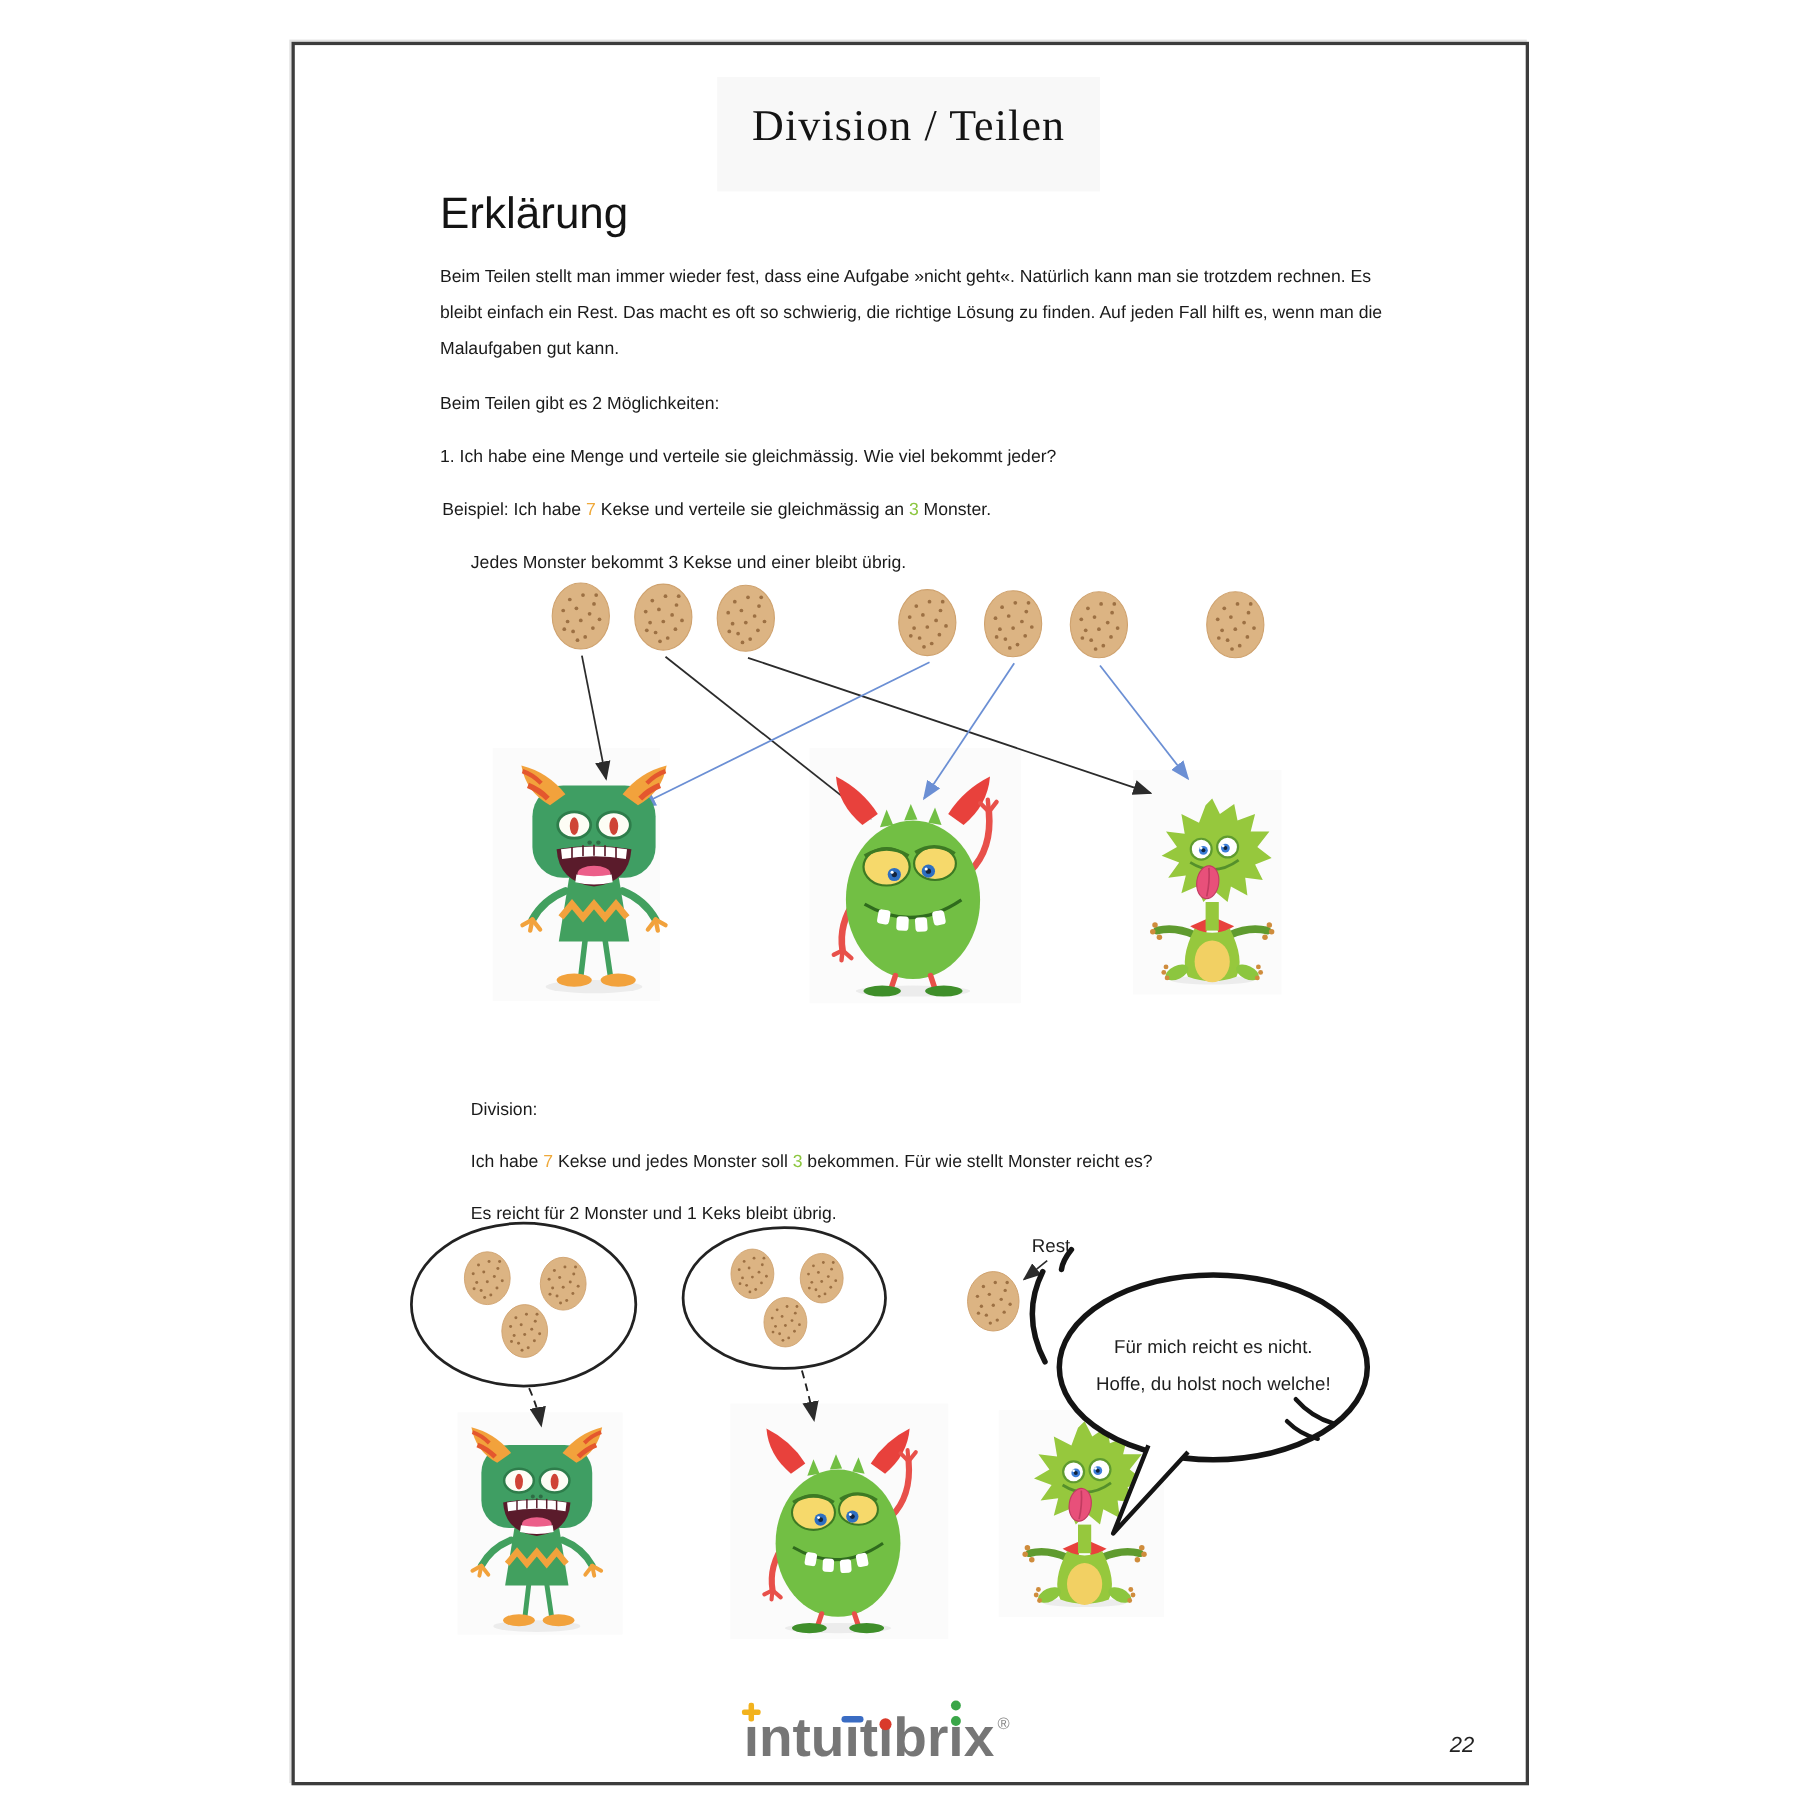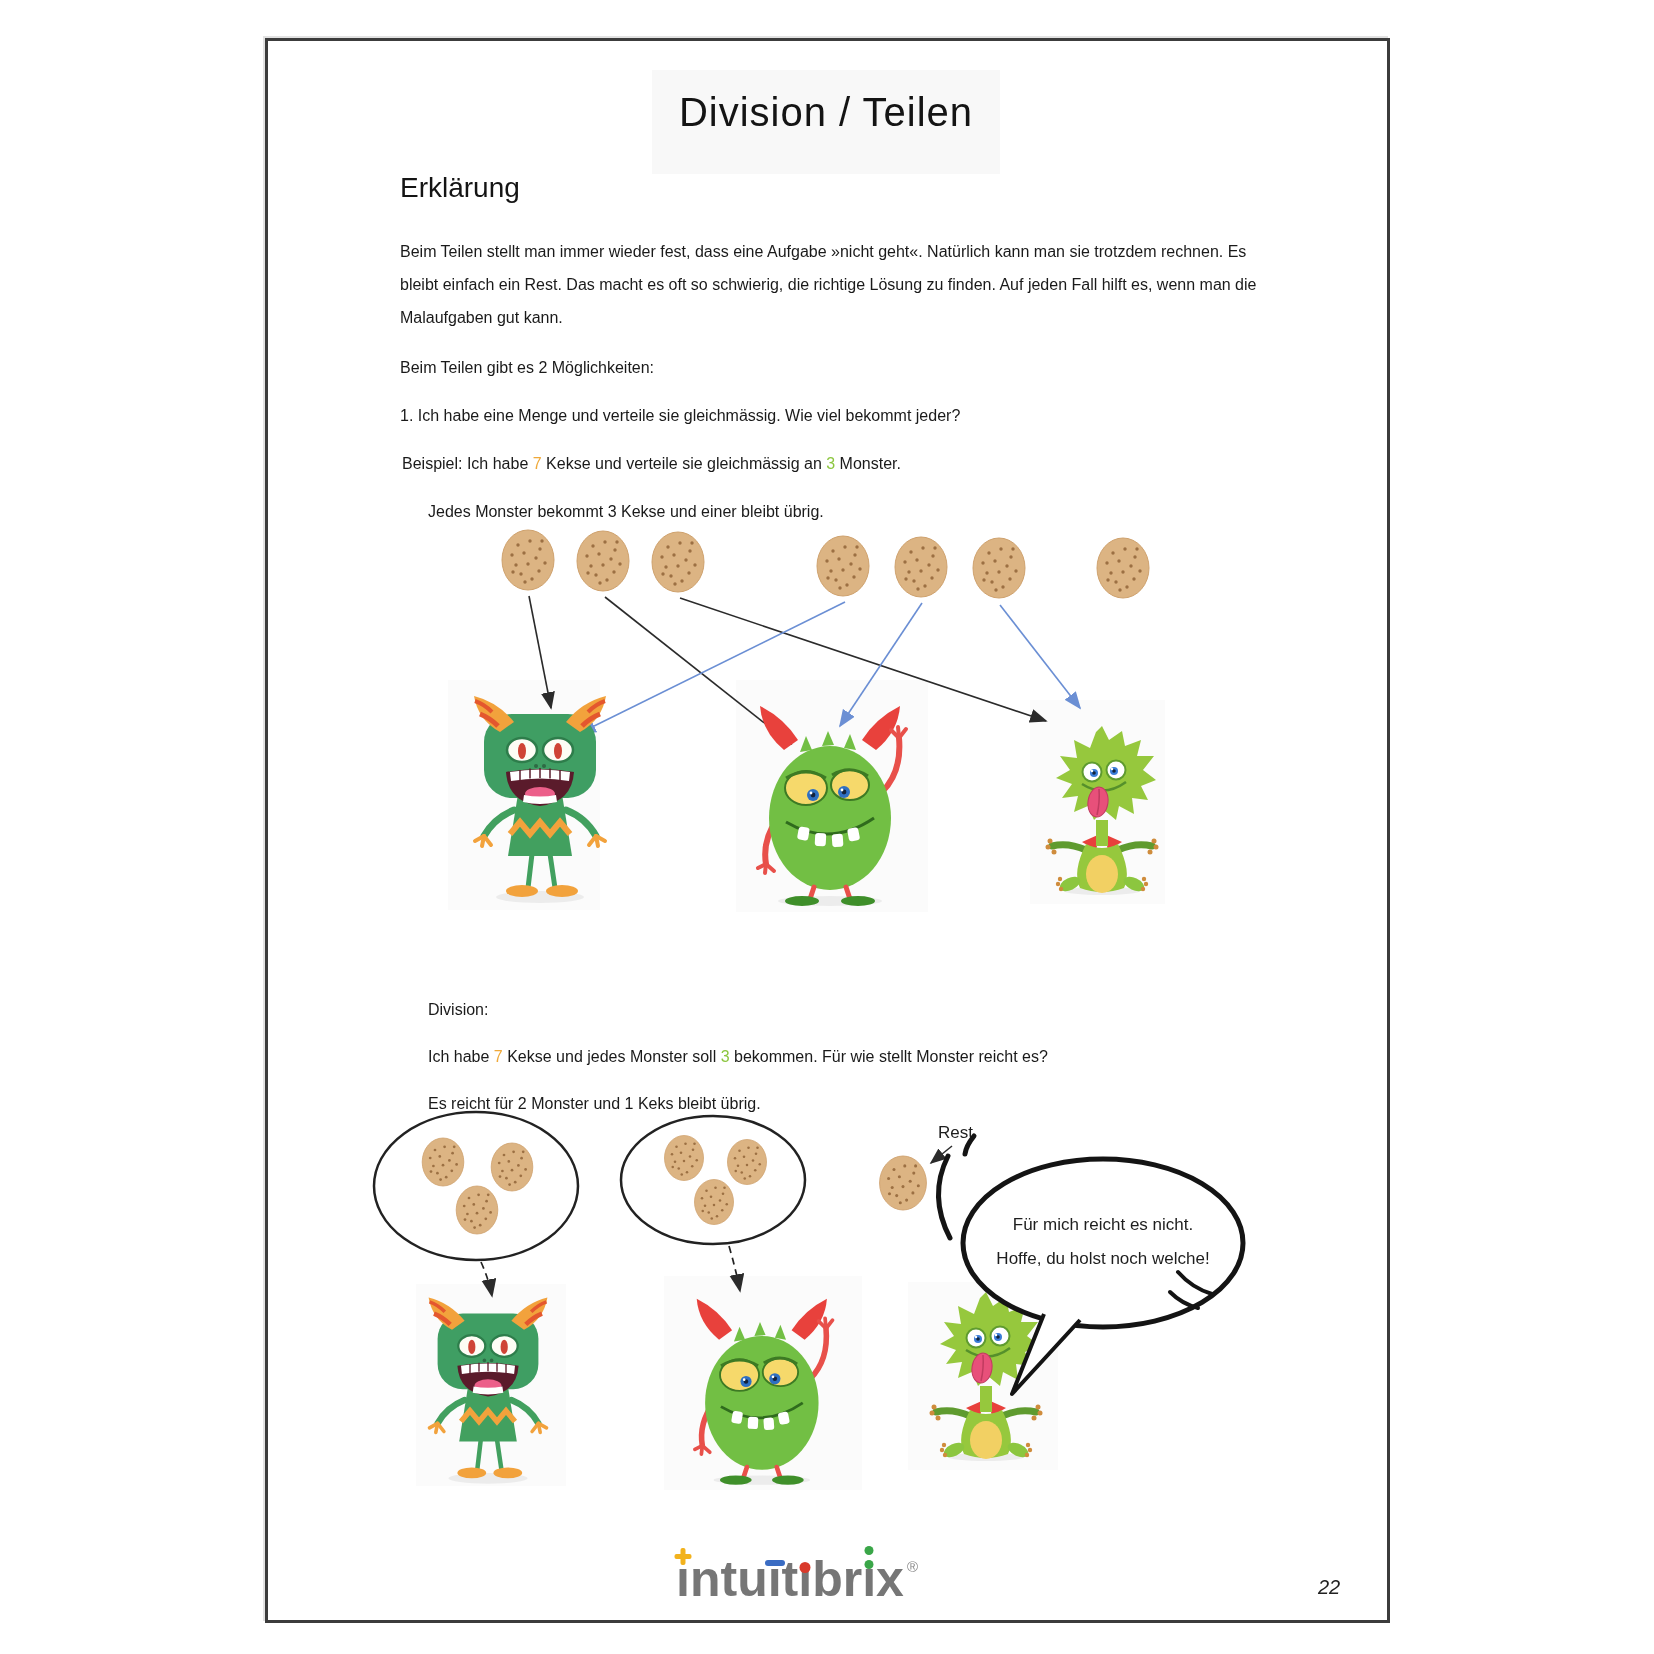--- a/index.html
+++ b/index.html
@@ -2,22 +2,22 @@
 <html><head>
 <meta charset="utf-8">
 <style>
   html,body{margin:0;padding:0;background:#ffffff;}
   #canvas{position:relative;width:1654px;height:1654px;background:#ffffff;overflow:hidden;
           font-family:"Liberation Sans",sans-serif;color:#151515;}
   .page-frame{position:absolute;left:265px;top:38px;width:1119px;height:1579px;
               border:3px solid #3c3c3c;background:#ffffff;box-shadow:-2px -2px 0 #e2e2e2;}
   .title-highlight{position:absolute;left:652px;top:70px;width:348px;height:104px;background:#f8f8f8;}
   .doc-title{position:absolute;left:265px;top:90px;width:1122px;text-align:center;
-             font-size:40px;letter-spacing:1px;color:#141414;}
-  .section-heading{position:absolute;left:400px;top:172px;font-size:28px;color:#141414;}
+             font-size:40px;letter-spacing:1px;color:#141414;font-family:Liberation Serif, serif;}
+  .section-heading{position:absolute;left:400px;top:172px;font-size:40px;color:#141414;}
   .body-line{position:absolute;font-size:16px;line-height:32px;color:#1a1a1a;white-space:nowrap;}
   .n-orange{color:#efa93a;}
   .n-green{color:#8cc63f;}
   .gfx{position:absolute;left:0;top:0;pointer-events:none;}
   svg text{font-family:"Liberation Sans",sans-serif;}
   .logo{position:absolute;left:265px;top:1552px;width:1064px;text-align:center;white-space:nowrap;
         font-size:50px;line-height:54px;font-weight:bold;color:#767676;}
   .logo span{display:inline-block;}
   .li{position:relative;}
   .mark{position:absolute;left:50%;transform:translateX(-50%);}

